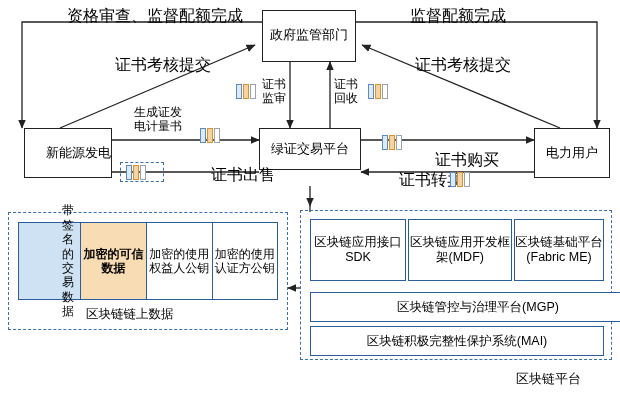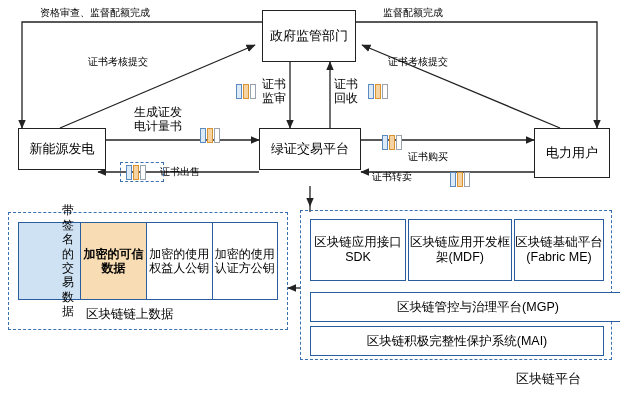--- a/index.html
+++ b/index.html
@@ -18,23 +18,24 @@
     border:1.4px solid #222;
     background:#fff;
     display:flex;align-items:center;justify-content:center;
     text-align:center;
     line-height:1.15;
     font-size:13px;
     box-sizing:border-box;
   }
   .lbl{
     position:absolute;
-    font-size:10px;
+    font-size:16px;
     white-space:nowrap;
     background:transparent;
+    margin-left:27px;
   }
   .lbl2{
     position:absolute;
     font-size:12px;
     line-height:1.15;
     text-align:center;
     white-space:pre-line;
   }
   
   .token{
@@ -128,25 +129,25 @@
 
       <path d="M310,186 L310,206"></path>
 
       <path d="M300,288 L288,288"></path>
     </g>
     <g stroke="#222" stroke-width="1.3" fill="none">
       <path d="M310,206 L310,212"></path>
     </g>
   </svg>
 
-  <div class="node" style="left:262px;top:10px;width:94px;height:52px;">
+  <div class="node" style="left:262px;top:10px;width:94px;height:52px;font-family:Liberation Mono, monospace;">
     <span>政府监管部门</span>
   </div>
 
-  <div class="node" style="left:18px;top:128px;width:88px;height:42px;">
+  <div class="node" style="left:24px;top:128px;width:88px;height:50px;justify-content:flex-end;">
     <span>新能源发电</span>
   </div>
 
   <div class="node" style="left:259px;top:128px;width:102px;height:42px;">
     <span>绿证交易平台</span>
   </div>
 
   <div class="node" style="left:534px;top:128px;width:76px;height:50px;">
     <span>电力用户</span>
   </div>
@@ -176,21 +177,21 @@
   </div>
 
   <div class="lbl2" style="left:118px;top:106px;width:80px;">生成证发
 电计量书</div>
   <div class="token" style="left:200px;top:128px;">
     <i></i>
       <i class="o"></i>
       <i class="w"></i>
   </div>
 
-  <div class="lbl" style="left:160px;top:165px;">证书出售</div>
+  <div class="lbl" style="left:184px;top:165px;">证书出售</div>
   <div class="dashbox small" style="left:120px;top:162px;width:44px;height:20px;"></div>
   <div class="token" style="left:126px;top:165px;">
     <i></i>
       <i class="o"></i>
       <i class="w"></i>
   </div>
 
   <div class="lbl" style="left:408px;top:150px;">证书购买</div>
   <div class="token" style="left:382px;top:135px;">
     <i></i>

